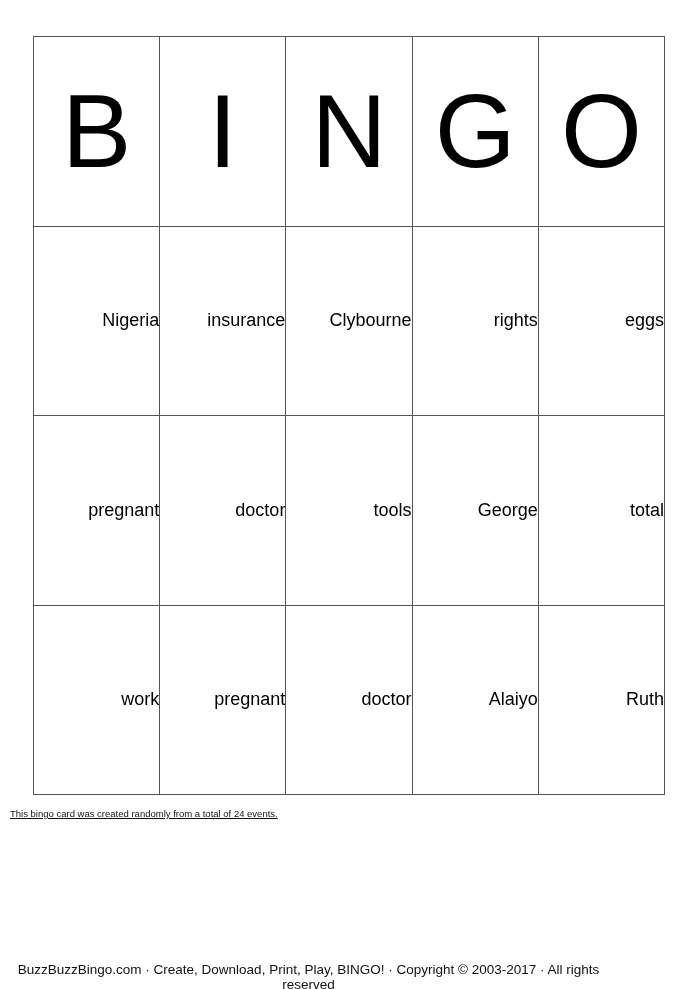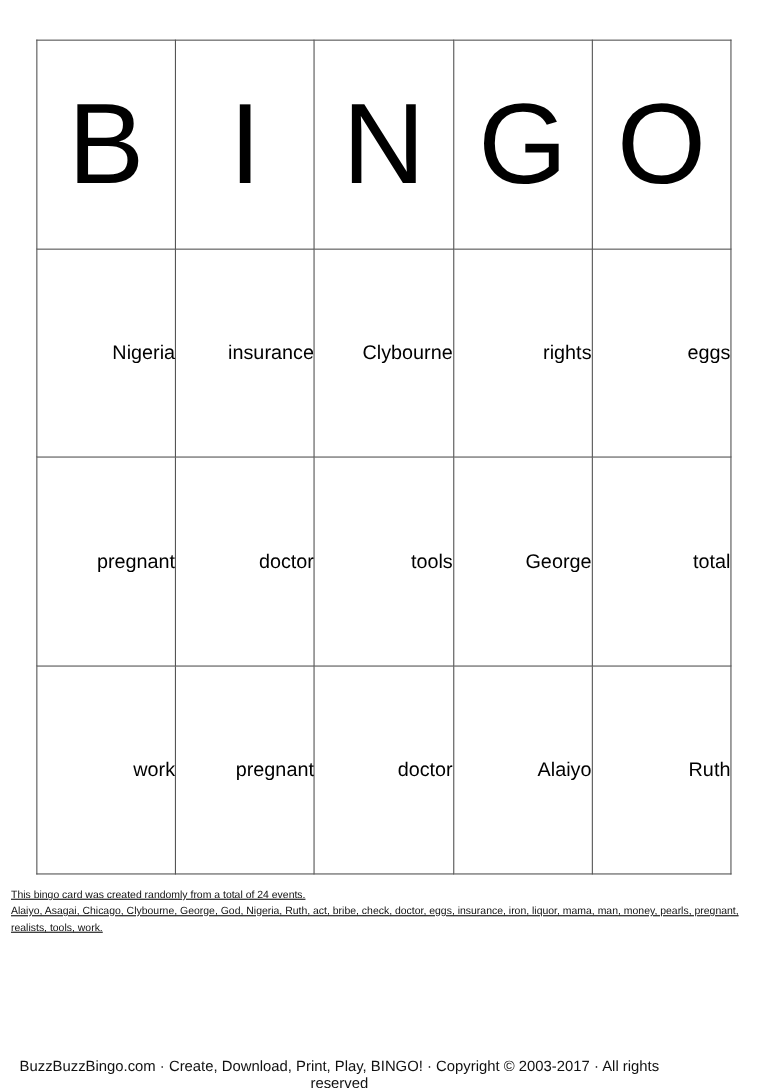--- a/index.html
+++ b/index.html
@@ -42,16 +42,15 @@
     <td><span>pregnant</span></td>
     <td><span>doctor</span></td>
     <td><span>Alaiyo</span></td>
     <td><span>Ruth</span></td>
   </tr>
 </tbody>
   </table>
 
 <div class="info">
   <div>This bingo card was created randomly from a total of 24 events.</div>
-  <div>Alaiyo, Asagai, Chicago, Clybourne, George, God, Nigeria, Ruth, act, bribe, check, doctor, eggs, insurance, iron, liquor, mama, man, money, pearls, pregnant, realists, tools, work.</div>
 </div>
 
 <div class="footer">BuzzBuzzBingo.com · Create, Download, Print, Play, BINGO! · Copyright © 2003-2017 · All rights reserved</div>
 
 </body></html>

